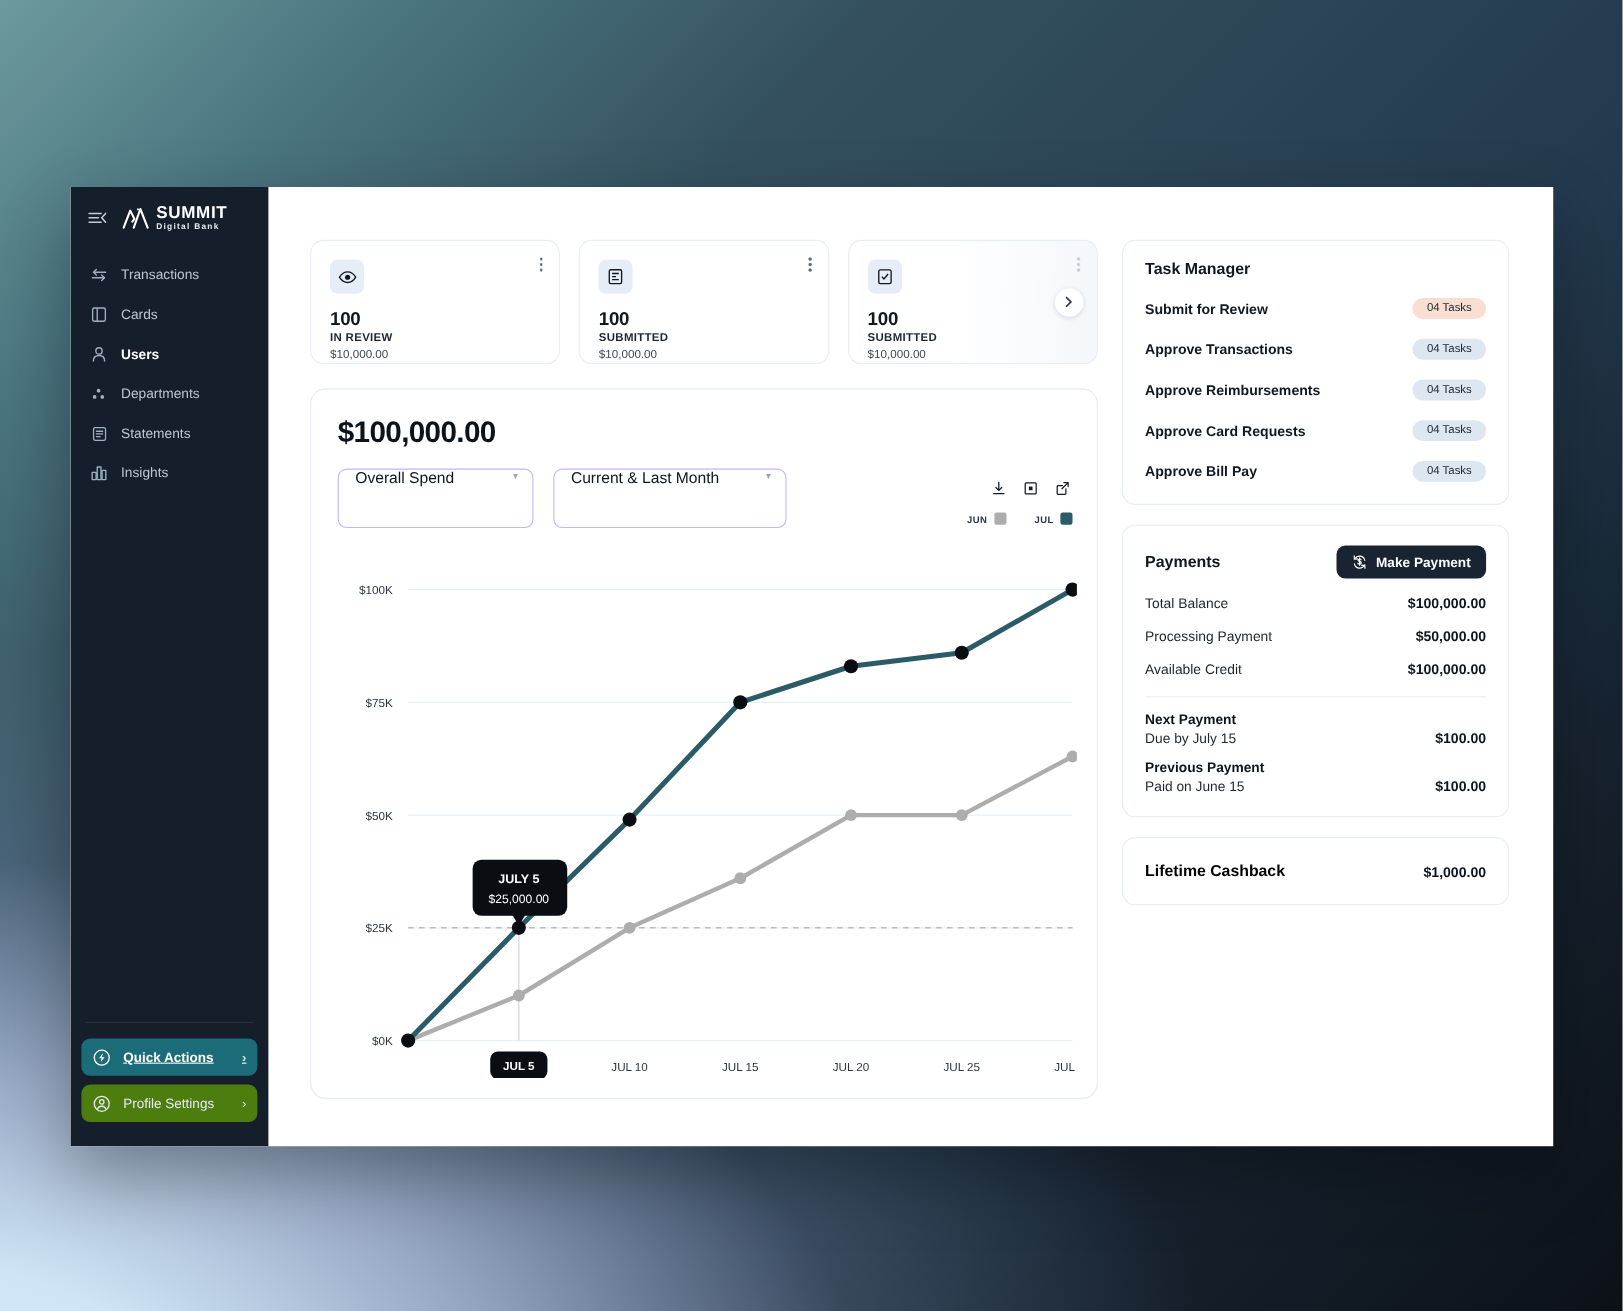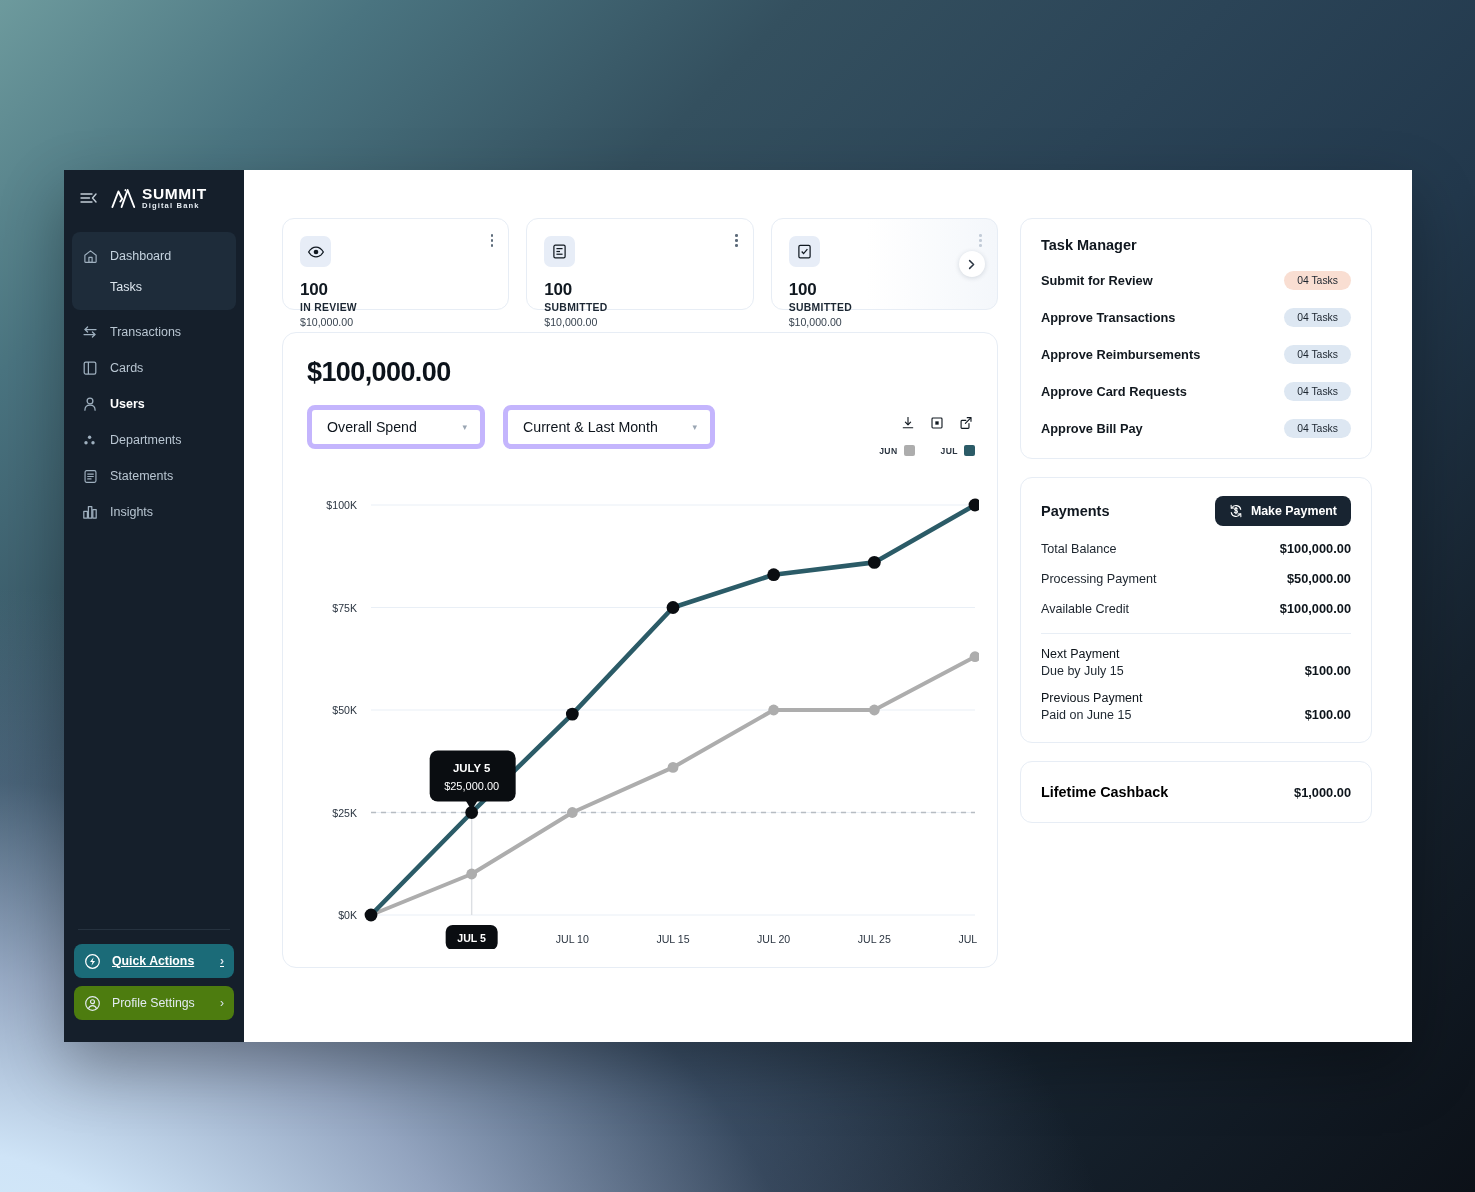--- a/index.html
+++ b/index.html
@@ -101,21 +101,21 @@
   #main {
     flex: 1 1 auto; background:#ffffff; display:flex; gap: 22px;
     padding: 48px 40px 20px 38px;
   }
   #main-left { width: 716px; flex: 0 0 716px; }
   #main-right { flex: 1 1 auto; }
 
   
   .stat-row { display:flex; gap: 17px; }
   .stat-card {
-    flex: 1 1 0; height: 92px;
+    flex: 1 1 0; height: 113px;
     border: 1px solid #e7edf5; border-radius: 12px;
     background:#fff; padding: 17px 16px 14px 17px;
     position: relative;
   }
   .stat-card.faded { background: linear-gradient(90deg,#ffffff 0%, #ffffff 42%, #f4f7fb 100%); }
   .stat-ico-box {
     width: 31px; height: 31px; border-radius: 7px; background:#e7edf7;
     display:flex; align-items:center; justify-content:center; color:#101820;
   }
   .kebab { position:absolute; right: 15px; top: 15px; display:flex; flex-direction:column; gap:2.5px; }
@@ -133,22 +133,22 @@
   }
 
   
   .chart-card {
     margin-top: 22px; border:1px solid #e7edf5; border-radius: 14px;
     padding: 24px 22px 18px 24px; position: relative;
   }
   .chart-total { font-size: 27px; font-weight: 700; color:#0c131b; letter-spacing:-0.6px; }
   .chart-controls { display:flex; gap: 18px; margin-top: 17px; align-items:center; }
   .select {
-    border:5px solid #c4b5fd; border-radius: 8px; height: 44px;
-    display:flex; align-items:center; gap: 22px; padding: 0 13px 0 15px;
+    border:1px solid #c4b5fd; border-radius: 8px; height: 54px;
+    display:flex; align-items:flex-start; gap: 22px; padding: 0 13px 0 15px;
     font-size: 14.2px; color:#0e151d; cursor:pointer; background:#fff; font-weight:400;
   }
   .select .caret { color:#9aa6b3; font-size:9px; margin-left:auto; }
   .chart-tools { position:absolute; right: 24px; top: 83px; display:flex; gap: 15px; align-items:center; }
   .tool-ico { color:#121a22; cursor:pointer; display:flex; }
   .legend { position:absolute; right: 22px; top: 112px; display:flex; gap: 26px; align-items:center; }
   .legend-item { display:flex; align-items:center; gap: 6px; }
   .legend-item span { font-size: 8.6px; font-weight:700; color:#2b3541; letter-spacing:0.4px; }
   .legend-sw { width: 11px; height: 11px; border-radius:2px; display:block; }
 
@@ -177,21 +177,21 @@
   .pay-btn {
     background:#182431; color:#fff; border-radius: 8px; height: 30px;
     display:flex; align-items:center; gap: 8px; padding: 0 14px;
     font-size: 12.4px; font-weight: 700; cursor:pointer; border:none;
   }
   .pay-row { display:flex; justify-content:space-between; align-items:center; margin-top: 15px; }
   .pay-k { font-size: 12.6px; color:#1c242d; }
   .pay-v { font-size: 12.8px; font-weight:700; color:#0d141b; }
   .pay-sep { height:1px; background:#e8eef5; margin: 17px 0 4px 0; }
   .pay-block { margin-top: 13px; display:flex; justify-content:space-between; align-items:flex-end; }
-  .pay-b-title { font-size: 12.5px; font-weight:400; color:#0d141b; }
+  .pay-b-title { font-size: 12.5px; font-weight:700; color:#0d141b; }
   .pay-b-sub { font-size: 12.5px; color:#1e2730; margin-top: 3px; }
   .cash-row { display:flex; justify-content:space-between; align-items:center; }
   .cash-k { font-size: 14.4px; font-weight:700; color:#000000; }
   .cash-v { font-size: 12.8px; font-weight:700; color:#0d141b; }
 </style>
 </head>
 <body>
 
 <div id="bg-wash"></div>
 <div id="top-round"></div>
@@ -218,34 +218,20 @@
           </svg>
         </span>
         <span class="logo-text">
           <div class="logo-title">SUMMIT</div>
           <div class="logo-sub">Digital Bank</div>
         </span>
       </div>
     </div>
 
     <nav class="nav">
-      <div class="nav-group-active">
-        <div class="nav-item dash">
-          <span class="ico">
-            <svg width="15" height="15" viewBox="0 0 16 16" fill="none" stroke="currentColor" stroke-width="1.25" stroke-linejoin="round">
-              <path d="M2 6.6 L8 2 L14 6.6 V13.6 A0.6 0.6 0 0 1 13.4 14.2 H2.6 A0.6 0.6 0 0 1 2 13.6 Z"></path>
-              <rect x="6.3" y="9" width="3.4" height="5.2"></rect>
-            </svg>
-          </span>
-          <span>Dashboard</span>
-        </div>
-        <div class="nav-item sub">
-          <span>Tasks</span>
-        </div>
-      </div>
 
       <div class="nav-item">
         <span class="ico">
           <svg width="16" height="16" viewBox="0 0 16 16" fill="none" stroke="currentColor" stroke-width="1.25" stroke-linecap="round" stroke-linejoin="round">
             <path d="M14 5.5 H3.2"></path>
               <polyline points="5.6,3 3,5.5 5.6,8"></polyline>
             <path d="M2 10.5 H12.8"></path>
               <polyline points="10.4,8 13,10.5 10.4,13"></polyline>
           </svg>
         </span>

